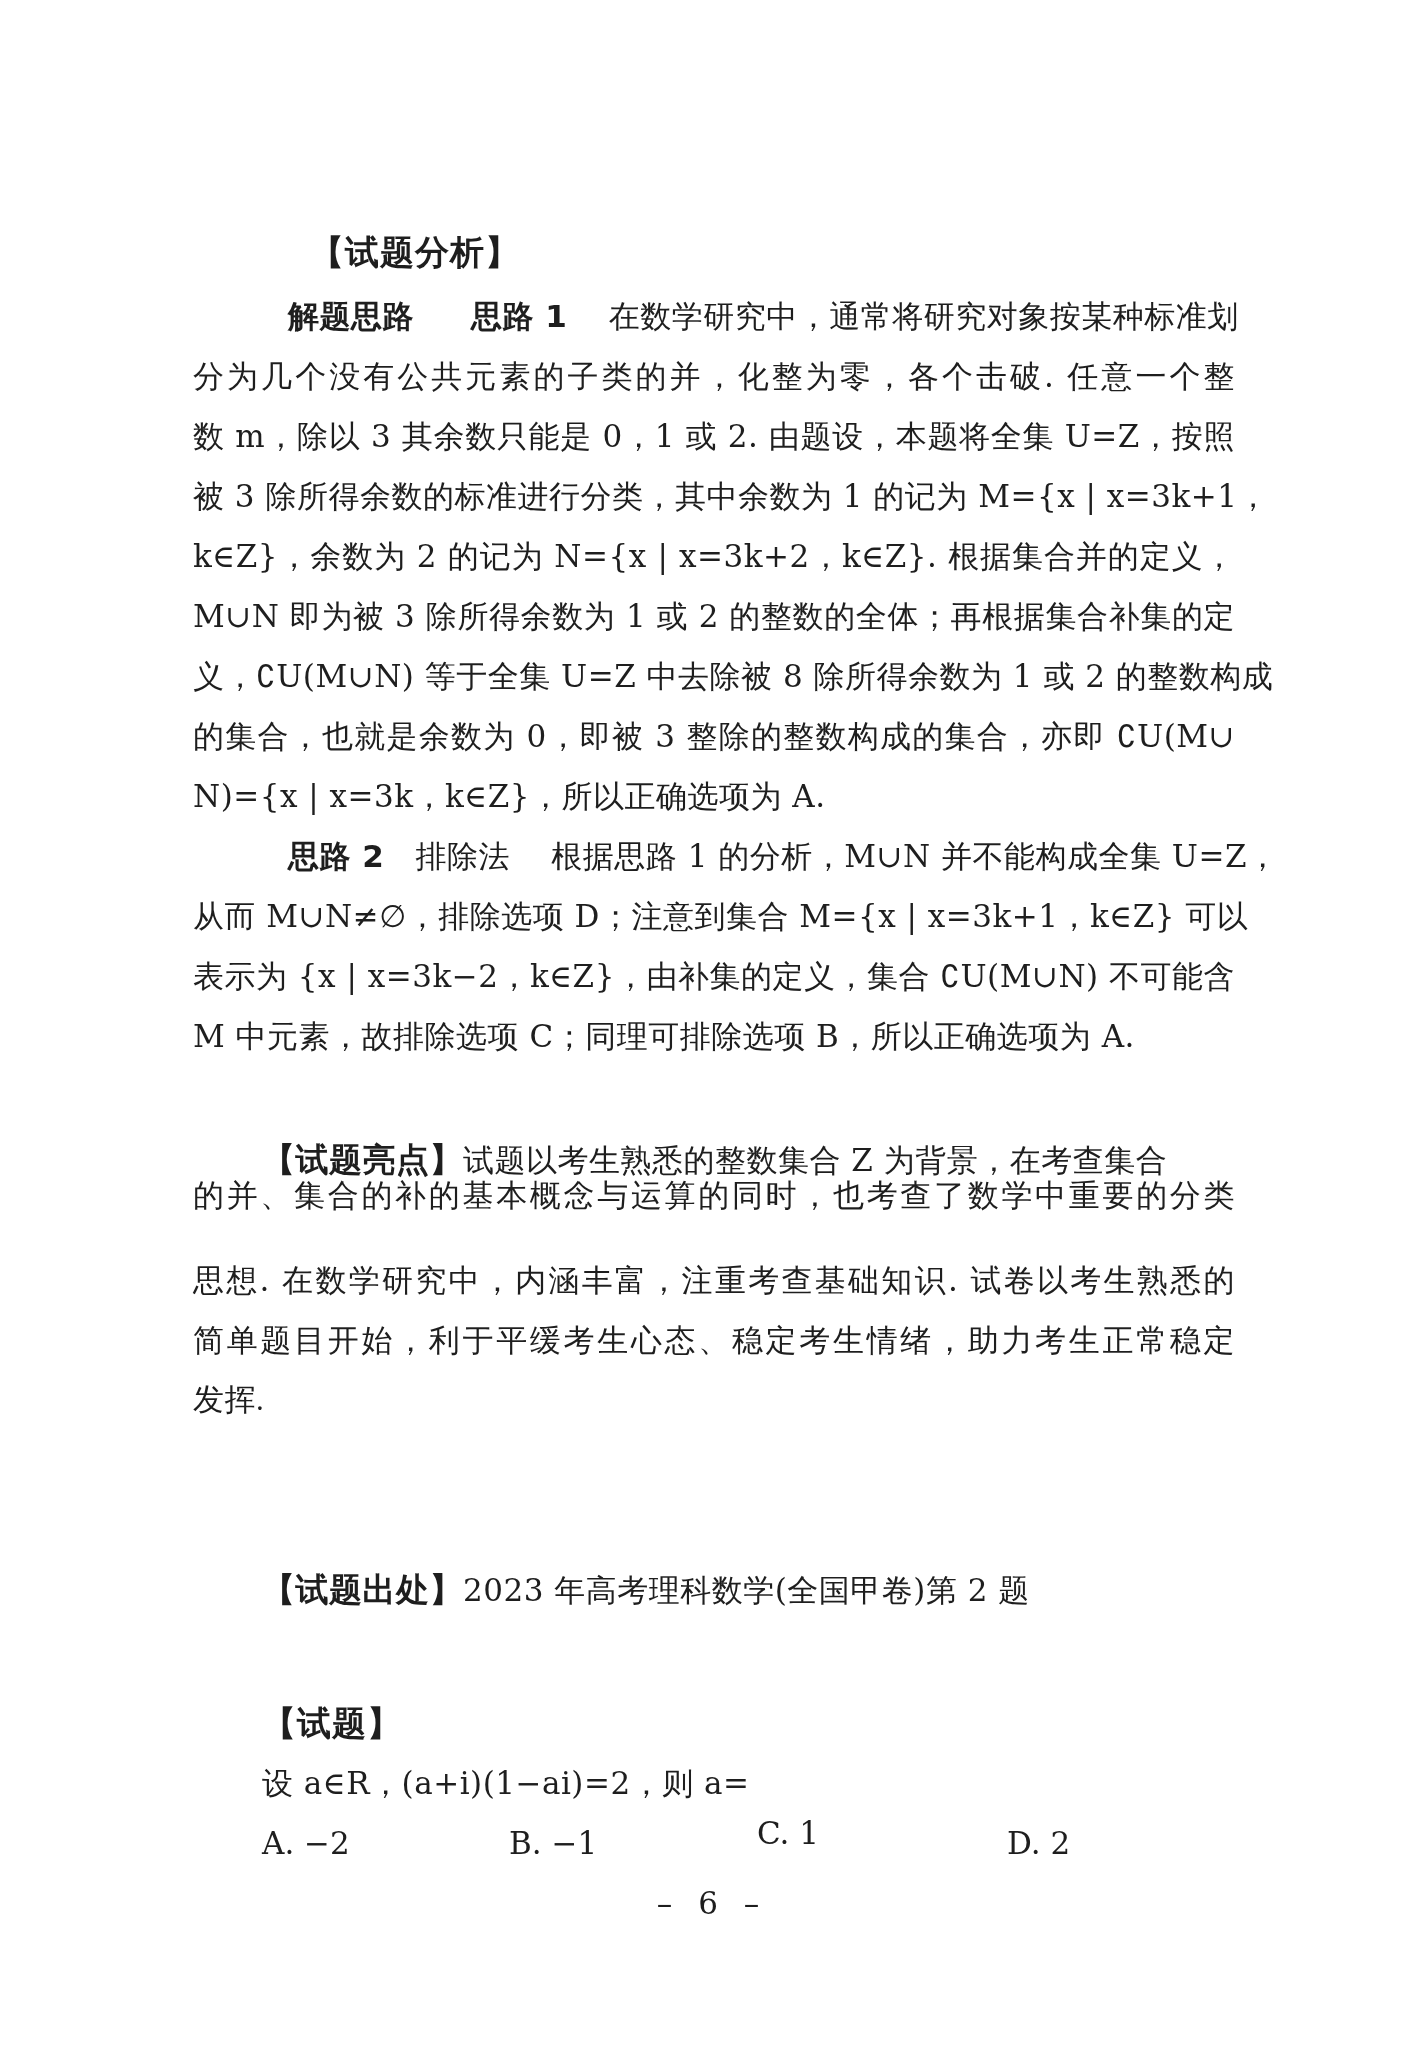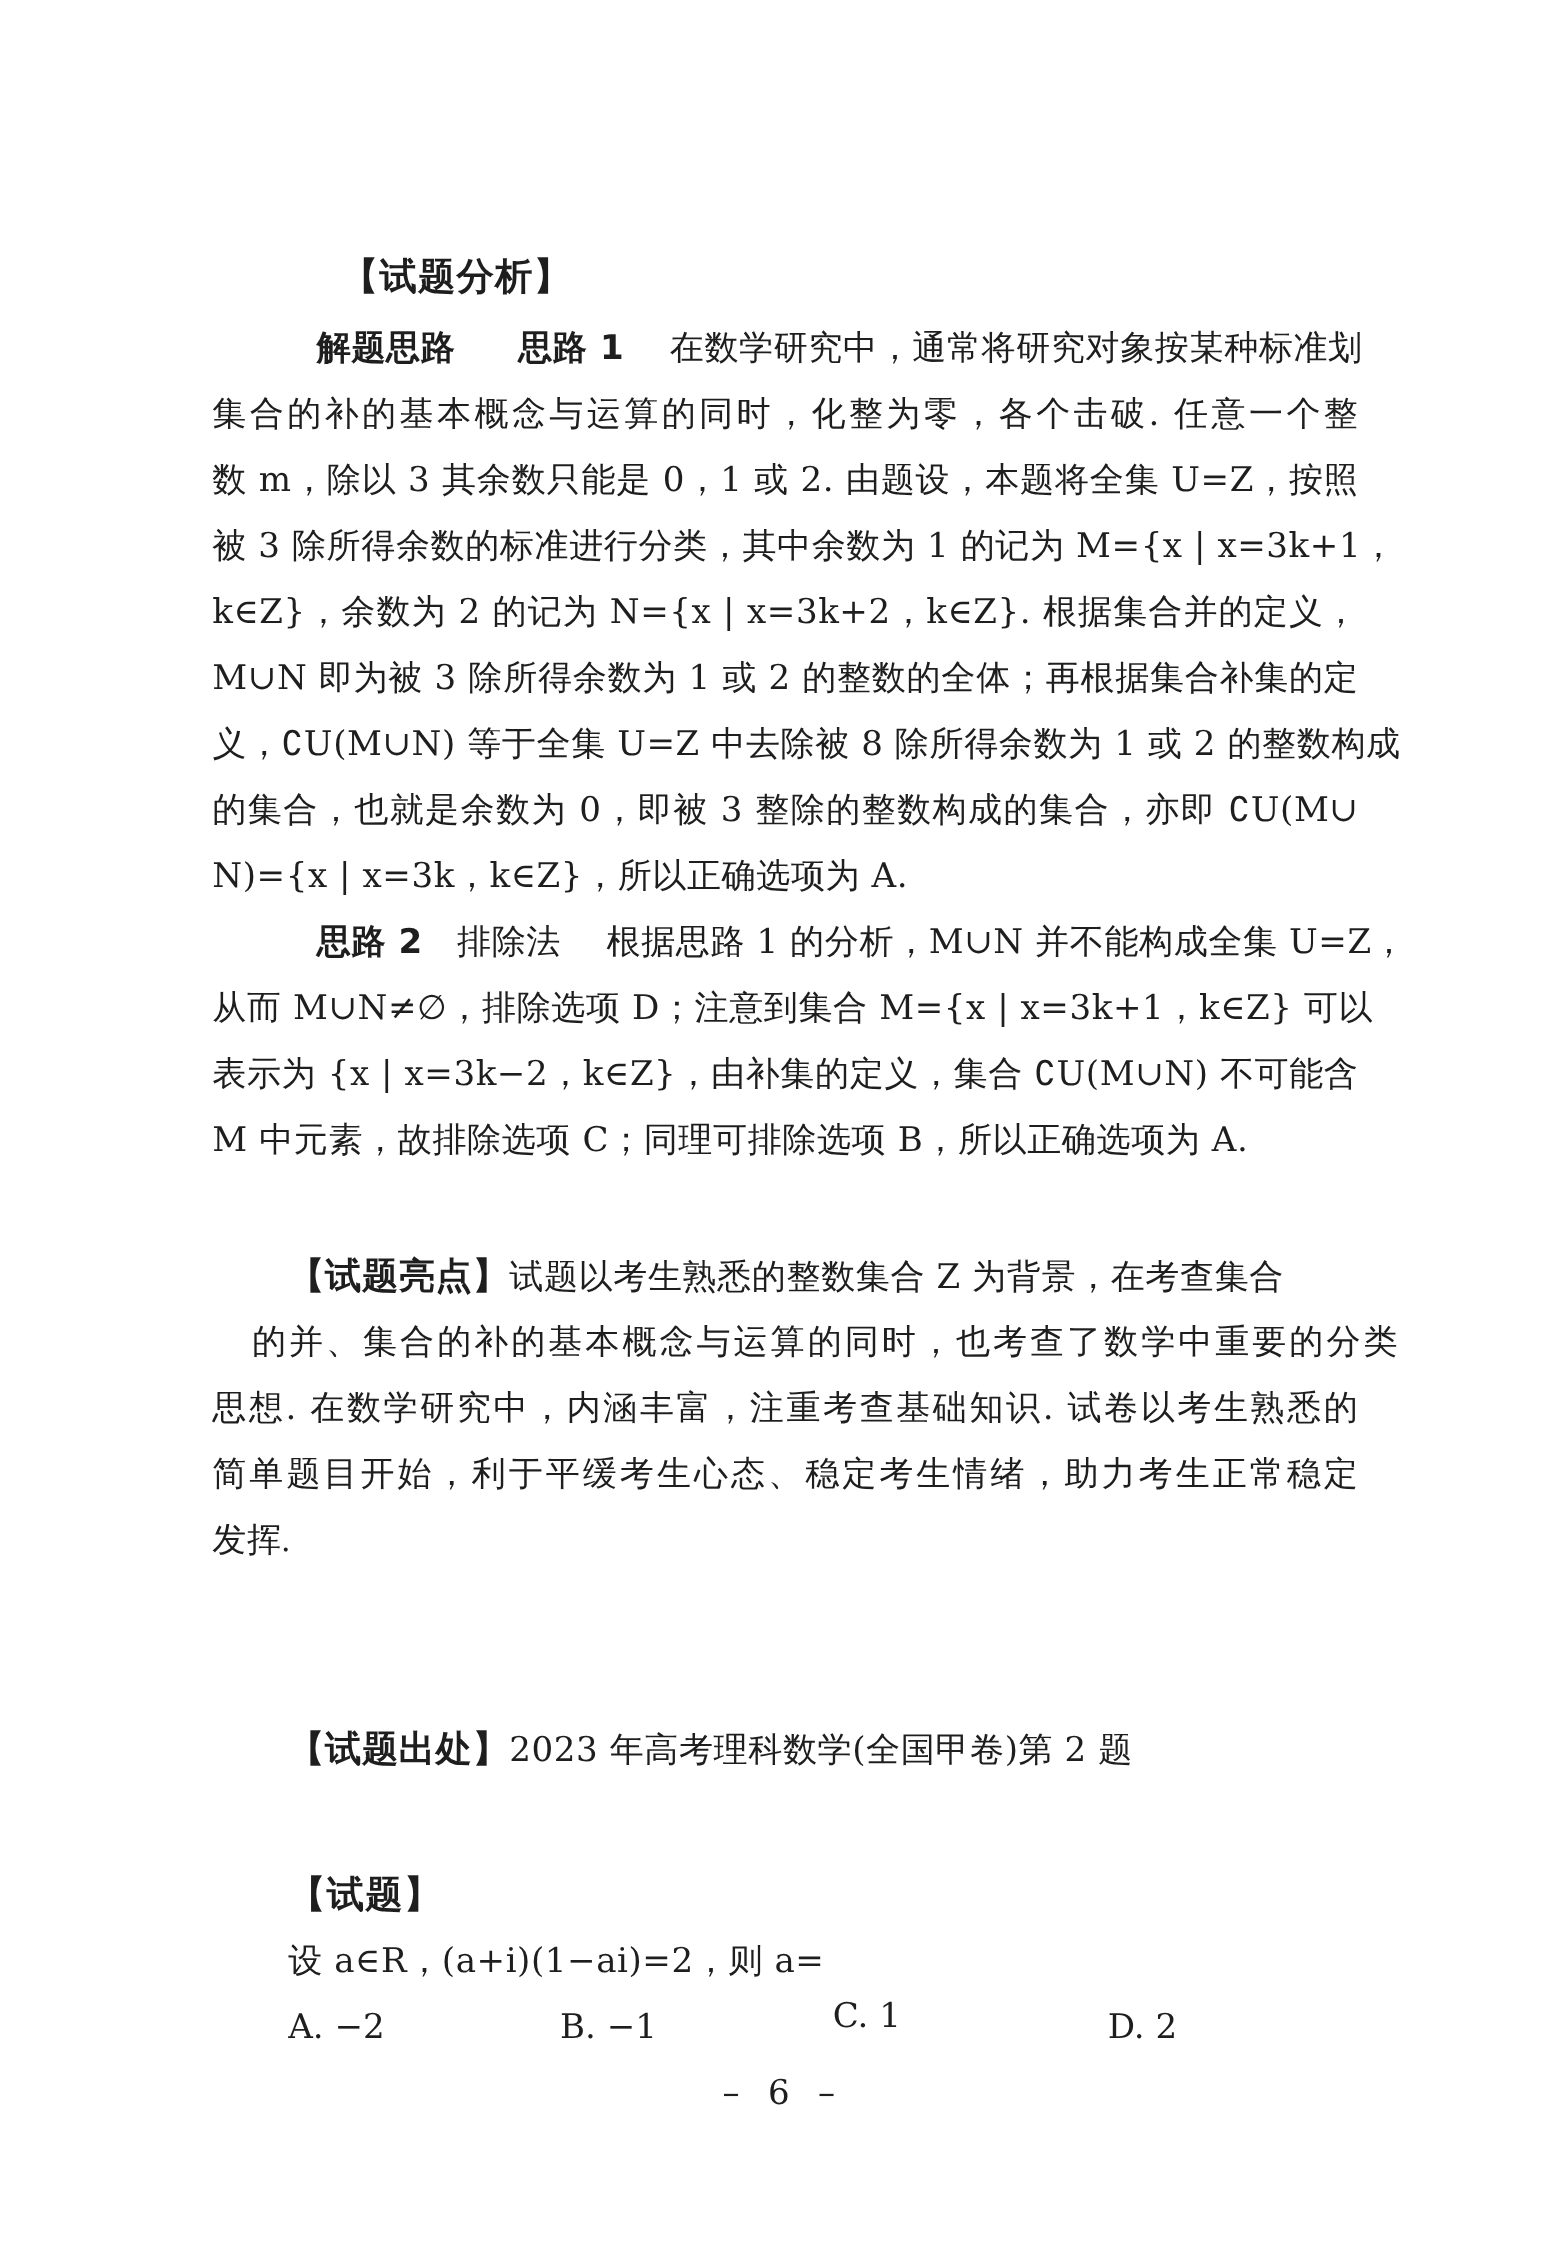--- a/index.html
+++ b/index.html
@@ -18,40 +18,40 @@
   .pagenum { position:absolute; left:0; width:1424px; top:1881px; text-align:center; font-size:31px; height:44px; line-height:44px; letter-spacing:8px; }
 </style>
 </head>
 <body>
 
 <div class="heading" style="left:262px; top:228px;margin-left:48px;">【试题分析】</div>
 
 <div class="line indent" style="top:294px; text-align-last:left;">
   <span class="bold">解题思路</span>&nbsp;&nbsp;&nbsp;<span class="bold">思路 1</span>&nbsp;&nbsp;&nbsp;&nbsp;<span>在数学研究中，通常将研究对象按某种标准划</span>
 </div>
-<div class="line" style="top:354px;">集合的补的基本概念与运算的同时，化整为零，各个击破. 任意一个整</div>
+<div class="line" style="top:354px;">分为几个没有公共元素的子类的并，化整为零，各个击破. 任意一个整</div>
 <div class="line" style="top:414px;">数 m，除以 3 其余数只能是 0，1 或 2. 由题设，本题将全集 U=Z，按照</div>
 <div class="line" style="top:474px;">被 3 除所得余数的标准进行分类，其中余数为 1 的记为 M={x | x=3k+1，</div>
 <div class="line" style="top:534px;">k∈Z}，余数为 2 的记为 N={x | x=3k+2，k∈Z}. 根据集合并的定义，</div>
 <div class="line" style="top:594px;">M∪N 即为被 3 除所得余数为 1 或 2 的整数的全体；再根据集合补集的定</div>
 <div class="line" style="top:654px;">义，∁U(M∪N) 等于全集 U=Z 中去除被 8 除所得余数为 1 或 2 的整数构成</div>
 <div class="line" style="top:714px;">的集合，也就是余数为 0，即被 3 整除的整数构成的集合，亦即 ∁U(M∪</div>
 <div class="line last" style="top:774px;">N)={x | x=3k，k∈Z}，所以正确选项为 A.</div>
 
 <div class="line indent" style="top:834px; text-align-last:left;">
   <span class="bold">思路 2</span>&nbsp;&nbsp;&nbsp;<span>排除法</span>&nbsp;&nbsp;&nbsp;&nbsp;<span>根据思路 1 的分析，M∪N 并不能构成全集 U=Z，</span>
 </div>
 <div class="line" style="top:894px;">从而 M∪N≠∅，排除选项 D；注意到集合 M={x | x=3k+1，k∈Z} 可以</div>
 <div class="line" style="top:954px;">表示为 {x | x=3k−2，k∈Z}，由补集的定义，集合 ∁U(M∪N) 不可能含</div>
 <div class="line last" style="top:1014px;">M 中元素，故排除选项 C；同理可排除选项 B，所以正确选项为 A.</div>
 
 <div class="line indent" style="top:1138px; text-align-last:left;">
   <span class="hl">【试题亮点】</span><span>试题以考生熟悉的整数集合 Z 为背景，在考查集合</span>
 </div>
-<div class="line" style="top:1198px;margin-left:36px;">的并、集合的补的基本概念与运算的同时，也考查了数学中重要的分类</div>
+<div class="line" style="top:1173px;">的并、集合的补的基本概念与运算的同时，也考查了数学中重要的分类</div>
 <div class="line" style="top:1258px;">思想. 在数学研究中，内涵丰富，注重考查基础知识. 试卷以考生熟悉的</div>
 <div class="line" style="top:1318px;">简单题目开始，利于平缓考生心态、稳定考生情绪，助力考生正常稳定</div>
 <div class="line last" style="top:1378px;font-family:Liberation Serif, serif;">发挥.</div>
 
 <div class="line indent last" style="top:1568px; text-align:left;">
   <span class="hl">【试题出处】</span><span>2023 年高考理科数学(全国甲卷)第 2 题</span>
 </div>
 
 <div class="heading" style="left:262px; top:1699px;">【试题】</div>
 <div class="line indent last" style="top:1761px; text-align:left;">设 a∈R，(a+i)(1−ai)=2，则 a=</div>

